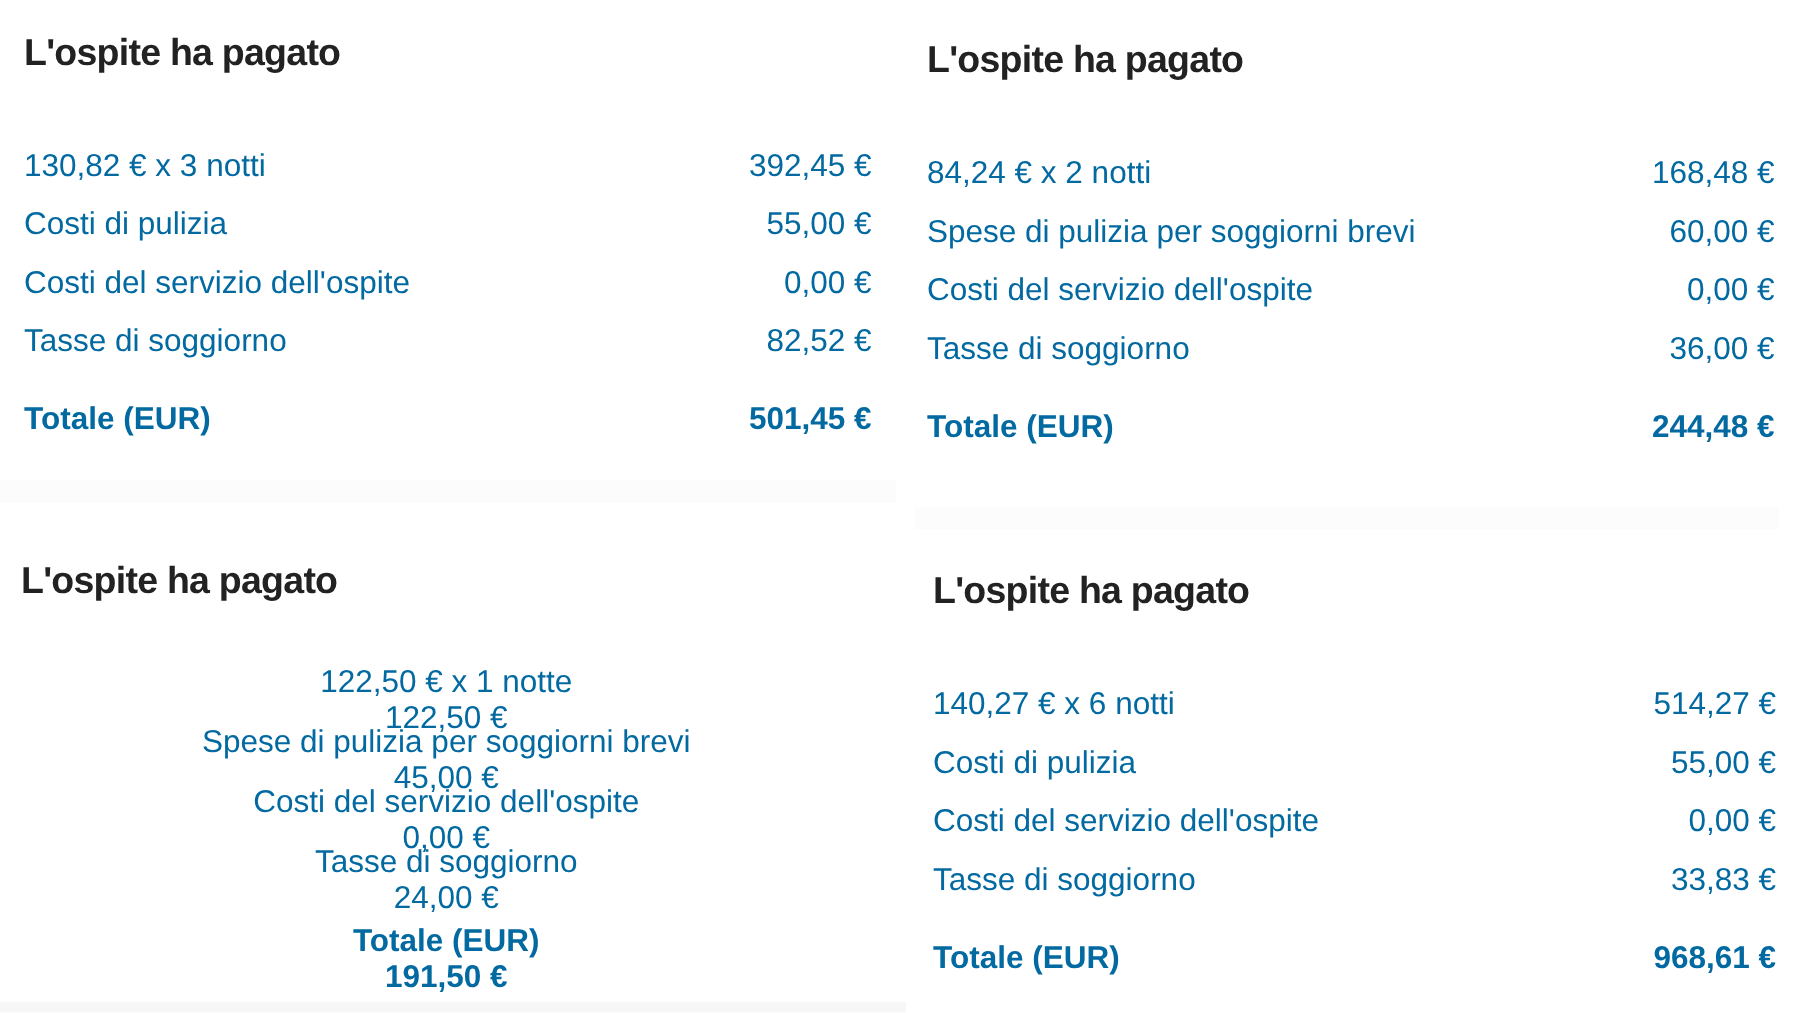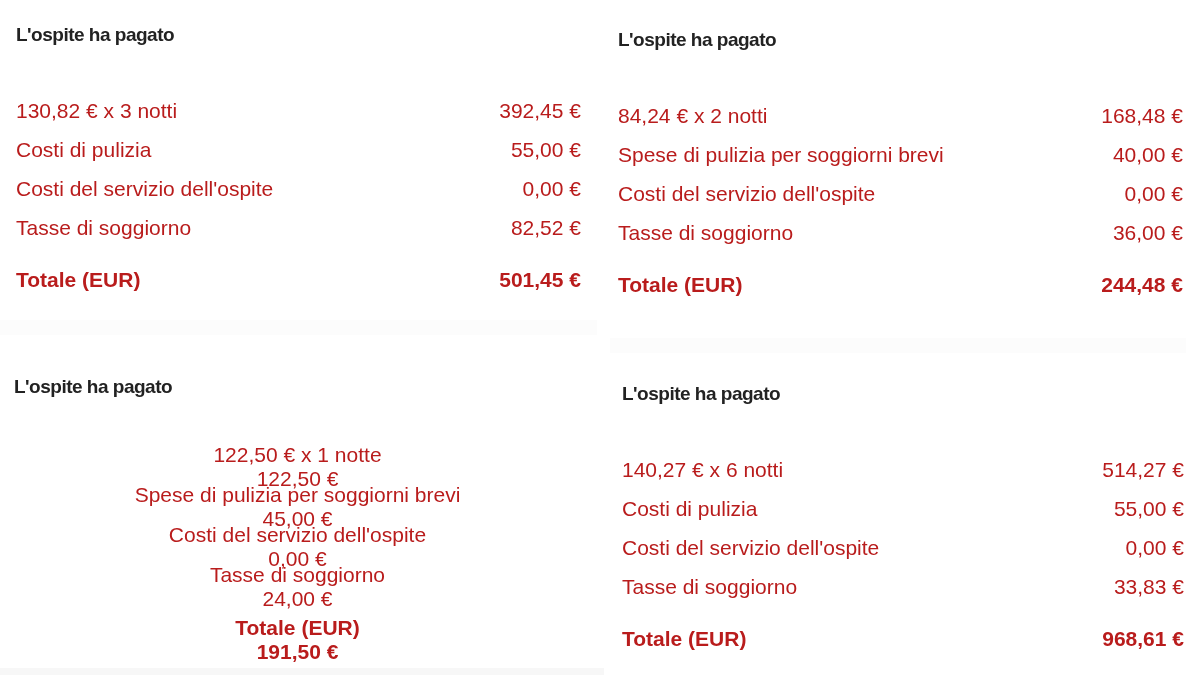--- a/index.html
+++ b/index.html
@@ -29,38 +29,38 @@
     position: absolute;
     width: 565px;
   }
   .panel-tl { left: 16px;  top: 17px;  }
   .panel-tr { left: 618px; top: 22px;  }
   .panel-bl { left: 14px;  top: 369px; width: 567px; }
   .panel-br { left: 622px; top: 376px; width: 562px; }
 
   .panel-title {
     margin: 0;
-    font-size: 19px;
+    font-size: 25px;
     line-height: 36px;
     font-weight: 700;
     letter-spacing: -0.5px;
     color: #222222;
   }
 
   .rows {
     margin-top: 38px;
   }
   .row {
     height: 39px;
     display: flex;
     align-items: center;
     justify-content: space-between;
     font-size: 21px;
     font-weight: 400;
-    color: #b91c1c;
+    color: #0369a1;
   }
   .row .label { text-align: left;  white-space: nowrap; }
   .row .value { text-align: left; white-space: nowrap; }
 
   .row.total {
     margin-top: 13px;
     font-weight: 700;
   }
   .panel-bl .row { height: 40px; flex-direction: column; }
 </style>
@@ -99,21 +99,21 @@
 
 <section class="panel panel-tr">
   <h2 class="panel-title">L'ospite ha pagato</h2>
   <div class="rows">
     <div class="row">
       <span class="label">84,24 € x 2 notti</span>
       <span class="value">168,48 €</span>
     </div>
     <div class="row">
       <span class="label">Spese di pulizia per soggiorni brevi</span>
-      <span class="value">40,00 €</span>
+      <span class="value">60,00 €</span>
     </div>
     <div class="row">
       <span class="label">Costi del servizio dell'ospite</span>
       <span class="value">0,00 €</span>
     </div>
     <div class="row">
       <span class="label">Tasse di soggiorno</span>
       <span class="value">36,00 €</span>
     </div>
   </div>

